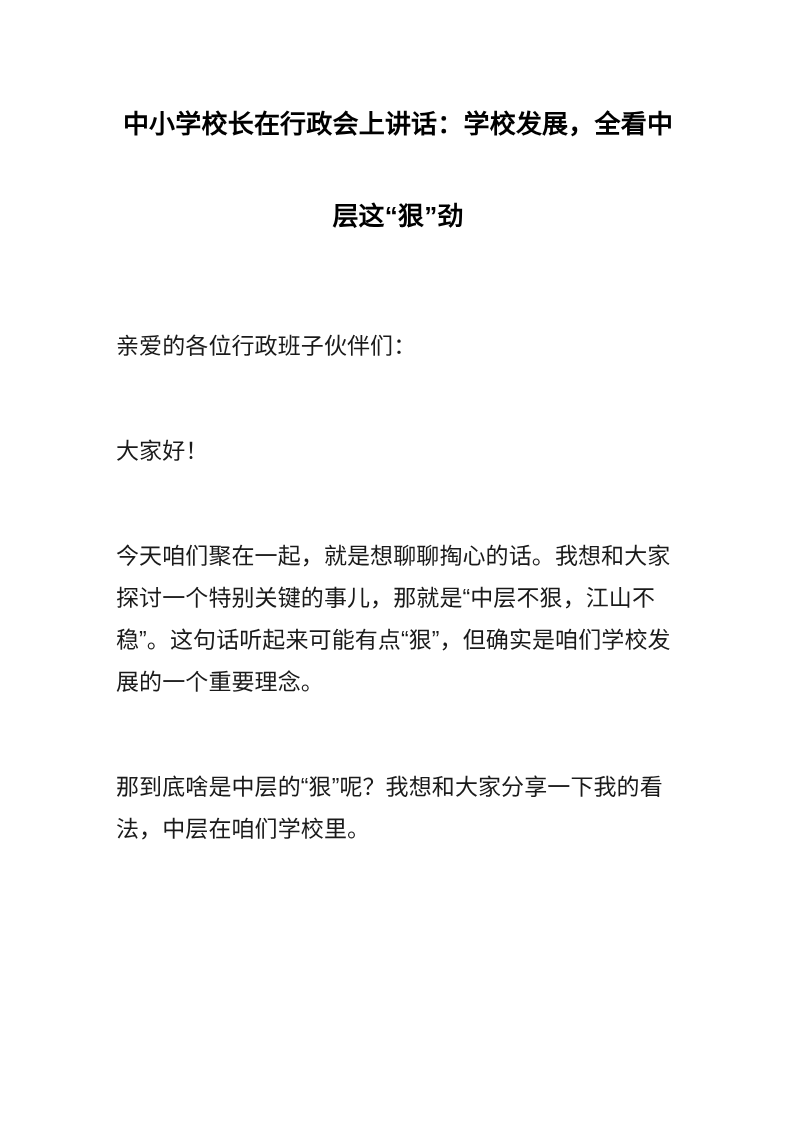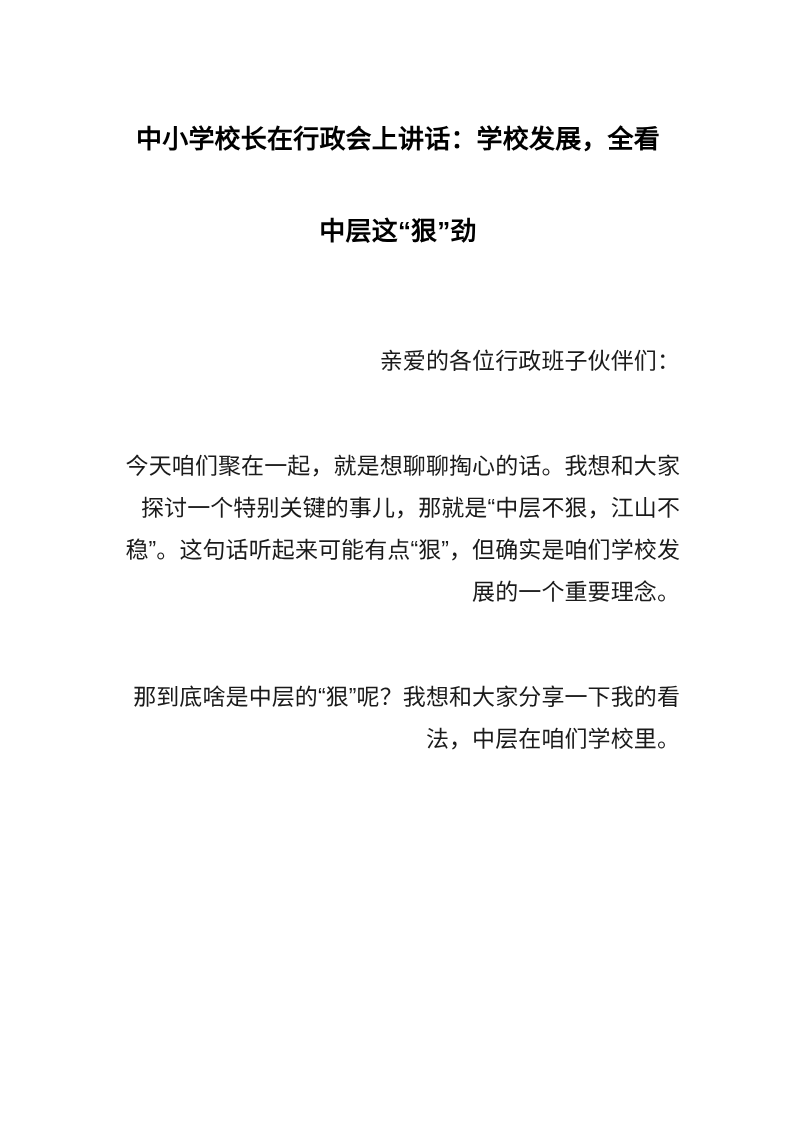--- a/index.html
+++ b/index.html
@@ -25,38 +25,38 @@
   
   .content {
     position: absolute;
     left: 116px;
     top: 0;
     width: 564px;
   }
 
   
   .doc-title {
-    margin: 18px;
+    margin: 3px;
     padding-top: 75px;
     font-size: 26px;
     font-weight: 700;
     line-height: 92px;
     text-align: center;
     letter-spacing: 0.2px;
     color: #000000;
     word-break: break-all;
   }
 
   
   .body-block {
     margin: 0;
     font-size: 23px;
     font-weight: 400;
     line-height: 42px;
-    text-align: right;
+    text-align: left;
     color: #1a1a1a;
     word-break: break-all;
     letter-spacing: 0.1px;
   }
 
   .body-block.first-body {
     margin-top: 63px;
   }
 
   .body-block + .body-block {
@@ -66,20 +66,21 @@
 </head>
 <body>
 
 <div class="page">
   <div class="content">
 
     <h1 class="doc-title">中小学校长在行政会上讲话：学校发展，全看中层这“狠”劲</h1>
 
     <p class="body-block first-body">亲爱的各位行政班子伙伴们：</p>
 
+    <p class="body-block">大家好！</p>
 
     <p class="body-block">今天咱们聚在一起，就是想聊聊掏心的话。我想和大家探讨一个特别关键的事儿，那就是“中层不狠，江山不稳”。这句话听起来可能有点“狠”，但确实是咱们学校发展的一个重要理念。</p>
 
 
     <p class="body-block">那到底啥是中层的“狠”呢？我想和大家分享一下我的看法，中层在咱们学校里。</p>
 
   </div>
 </div>
 
 </body></html>

